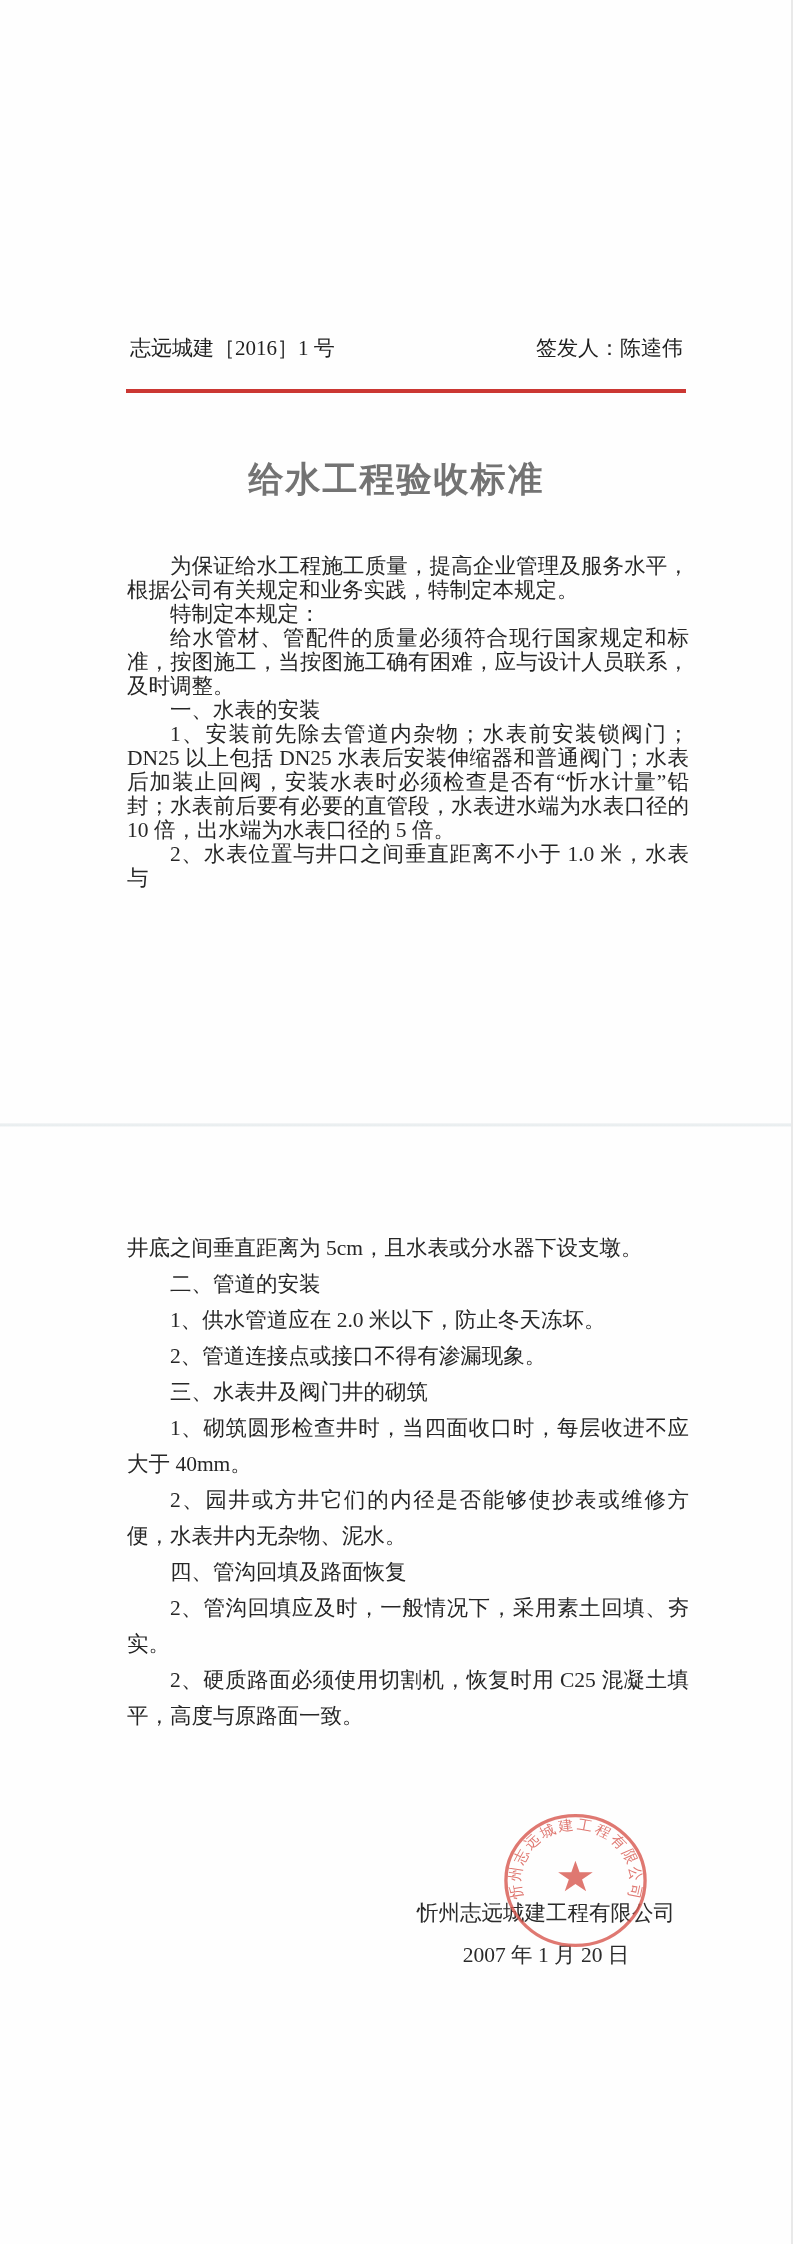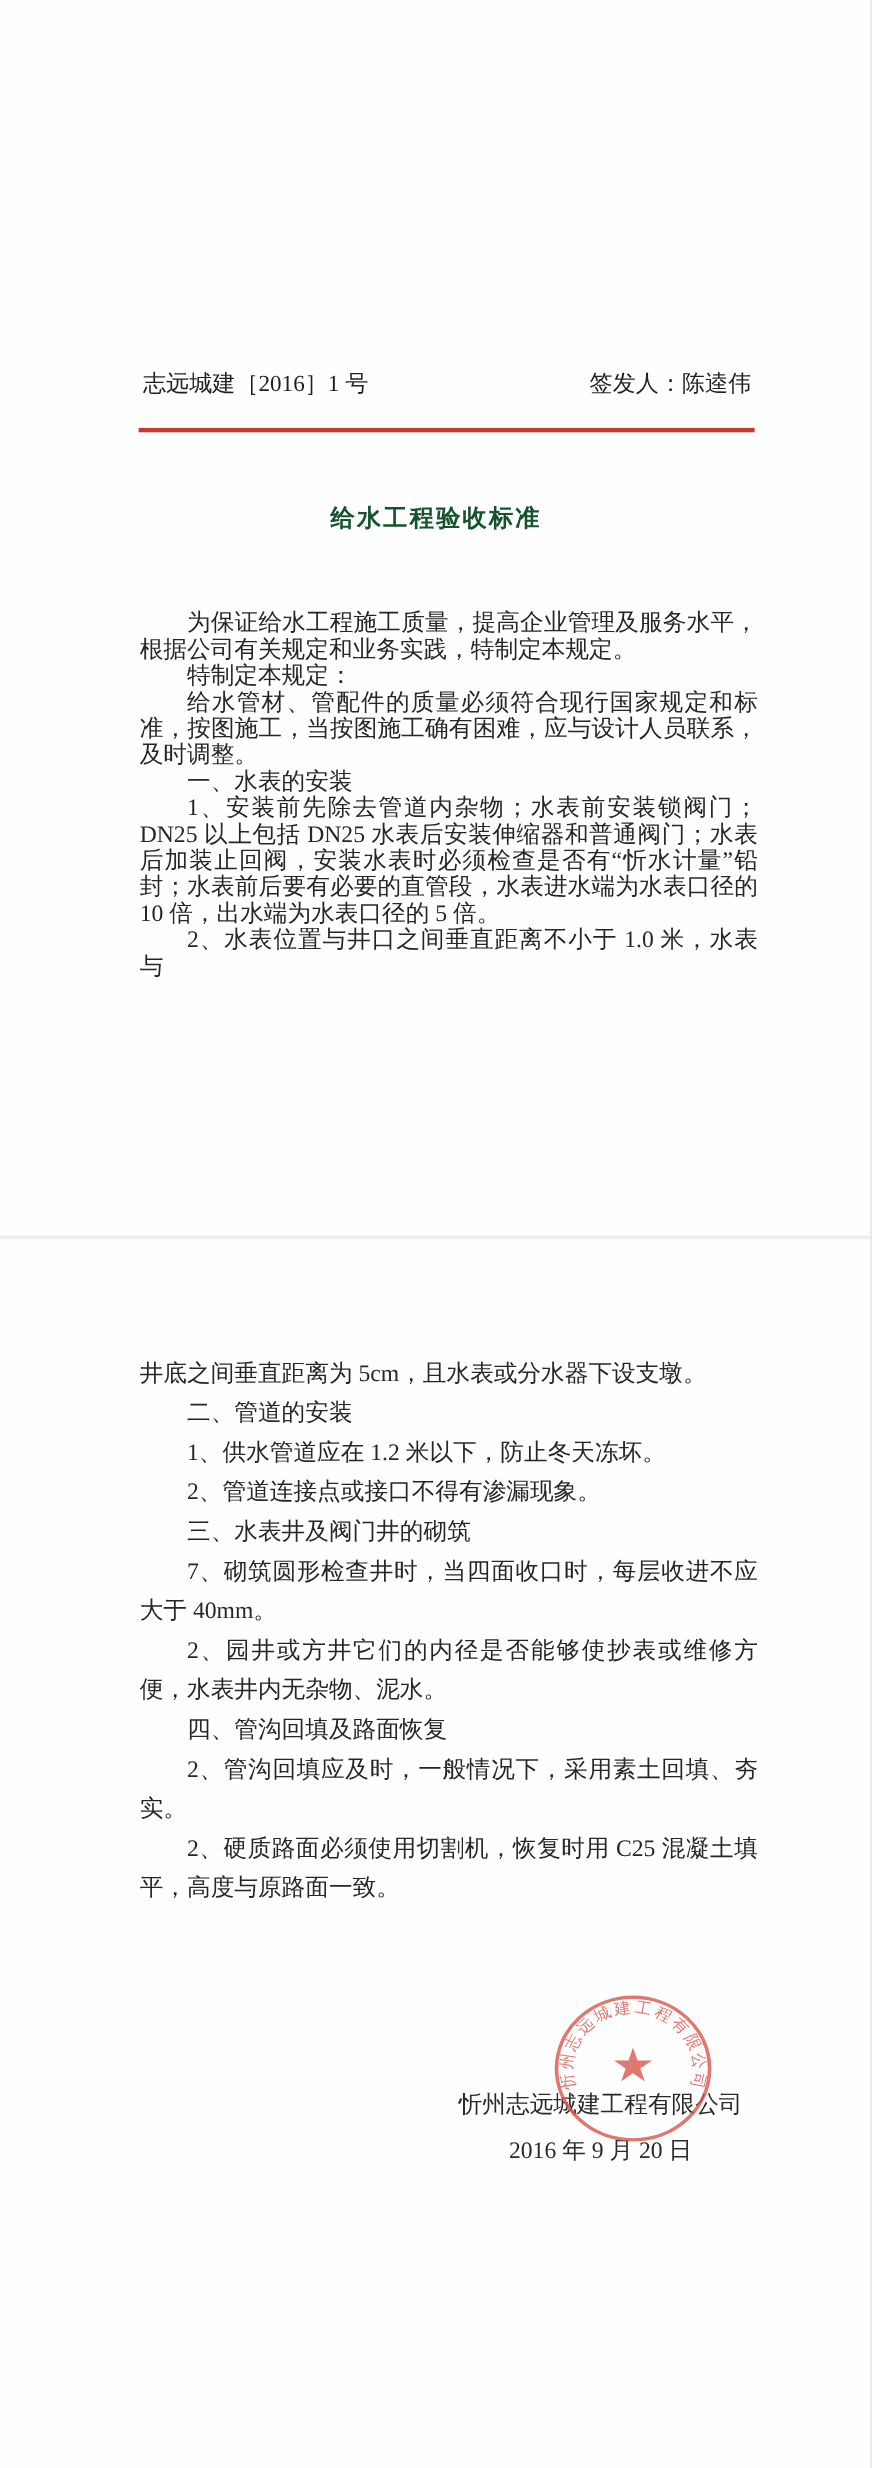--- a/index.html
+++ b/index.html
@@ -14,21 +14,21 @@
   .docnum-row{
     position:absolute;top:334px;left:130px;right:110px;
     display:flex;justify-content:space-between;align-items:baseline;
     font-size:21px;color:#1f1f1f;
   }
   .red-rule{
     position:absolute;top:389px;left:126px;width:560px;height:4px;background:#cb3733;
   }
   .doc-title{
     position:absolute;top:456px;left:0;width:100%;text-align:center;
-    font-size:22px;font-weight:700;letter-spacing:2px;color:#14532d;
+    font-size:35px;font-weight:700;letter-spacing:2px;color:#737373;
   }
   .body-block{
     position:absolute;left:127px;width:562px;text-align:justify;color:#262626;
   }
   .body-p1{top:554px;font-size:21.5px;line-height:24px;}
   .body-p2{top:1230px;font-size:21.5px;line-height:36px;}
   .para{margin:0;text-indent:2em;}
   .para.no-indent{text-indent:0;}
   .page-gap{
     position:absolute;top:1123px;left:0;width:100%;height:4px;
@@ -68,33 +68,33 @@
       <p class="para">一、水表的安装</p>
       <p class="para">1、安装前先除去管道内杂物；水表前安装锁阀门；DN25 以上包括 DN25 水表后安装伸缩器和普通阀门；水表后加装止回阀，安装水表时必须检查是否有“忻水计量”铅封；水表前后要有必要的直管段，水表进水端为水表口径的 10 倍，出水端为水表口径的 5 倍。</p>
       <p class="para">2、水表位置与井口之间垂直距离不小于 1.0 米，水表与</p>
     </div>
 
   <div class="page-gap"></div>
 
   <div class="body-block body-p2">
       <p class="para no-indent">井底之间垂直距离为 5cm，且水表或分水器下设支墩。</p>
       <p class="para">二、管道的安装</p>
-      <p class="para">1、供水管道应在 1.2 米以下，防止冬天冻坏。</p>
+      <p class="para">1、供水管道应在 2.0 米以下，防止冬天冻坏。</p>
       <p class="para">2、管道连接点或接口不得有渗漏现象。</p>
       <p class="para">三、水表井及阀门井的砌筑</p>
-      <p class="para">7、砌筑圆形检查井时，当四面收口时，每层收进不应大于 40mm。</p>
+      <p class="para">1、砌筑圆形检查井时，当四面收口时，每层收进不应大于 40mm。</p>
       <p class="para">2、园井或方井它们的内径是否能够使抄表或维修方便，水表井内无杂物、泥水。</p>
       <p class="para">四、管沟回填及路面恢复</p>
       <p class="para">2、管沟回填应及时，一般情况下，采用素土回填、夯实。</p>
       <p class="para">2、硬质路面必须使用切割机，恢复时用 C25 混凝土填平，高度与原路面一致。</p>
     </div>
 
   <div class="sig-block">
     <div class="sig-company">忻州志远城建工程有限公司</div>
-    <div class="sig-date">2016 年 9 月 20 日</div>
+    <div class="sig-date">2007 年 1 月 20 日</div>
   </div>
 
   <div class="seal">
     <svg viewBox="0 0 150 150" preserveAspectRatio="none" xmlns="http://www.w3.org/2000/svg">
       <circle cx="75" cy="75" r="71" fill="none" stroke="#d95b53" stroke-width="3.4"></circle>
       <path id="sealArc" d="M 21.5 94 A 56.5 56.5 0 1 1 128.5 94" fill="none"></path>
       <text font-size="15.5" fill="#d95b53" letter-spacing="2.5" font-family="Liberation Serif, DejaVu Serif, serif">
         <textPath href="#sealArc">忻州志远城建工程有限公司</textPath>
       </text>
       <text x="75" y="87" text-anchor="middle" font-size="46" fill="#d95b53">★</text>

